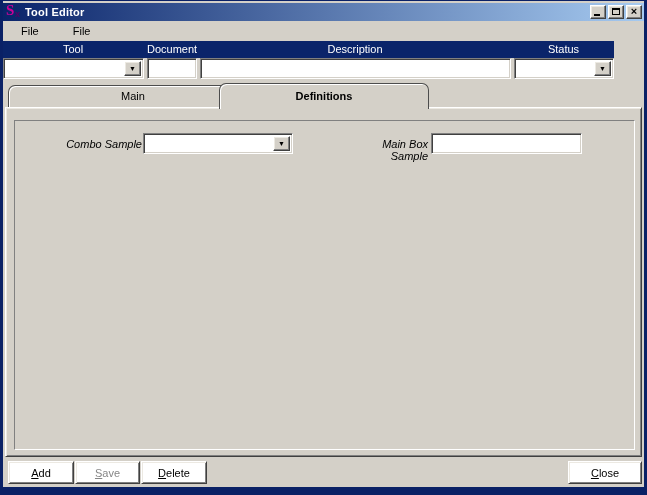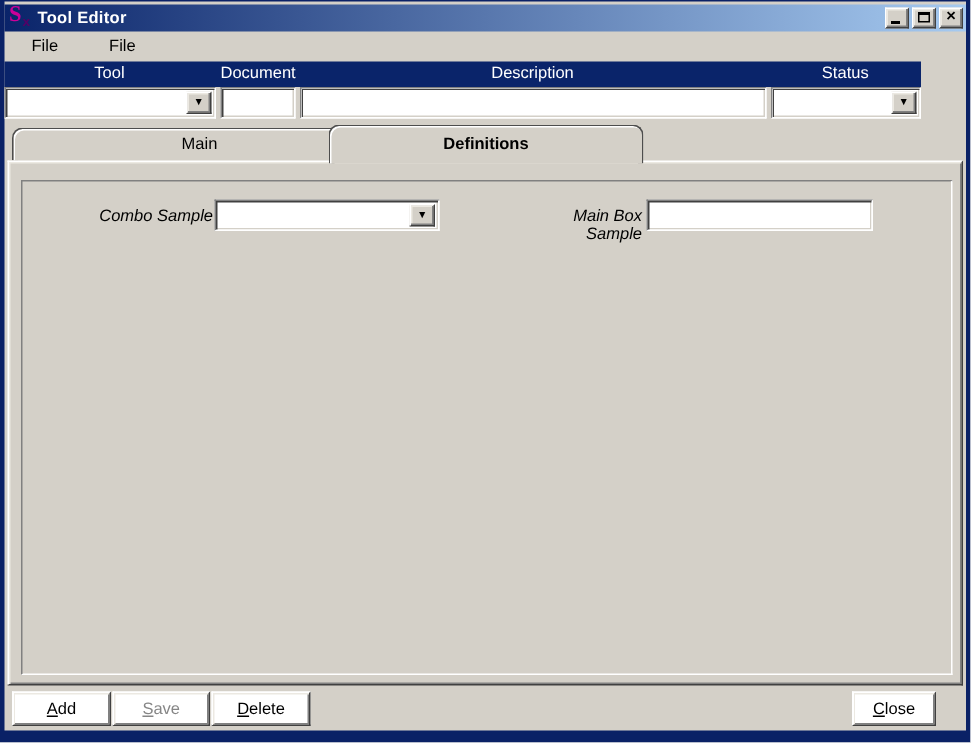--- a/index.html
+++ b/index.html
@@ -114,21 +114,21 @@
   
   .btn {
     position: absolute; top: 460px; height: 23px; background: #ffffff;
     border: 1px solid; border-color: #fff #404040 #404040 #fff;
     box-shadow: inset 1px 1px 0 #ece9e2, inset -1px -1px 0 #808080;
     font: 11px "Liberation Sans", sans-serif; text-align: center; cursor: default;
   }
   .btn-add { left: 5px; width: 66px; }
   .btn-save { left: 72px; width: 65px; }
   .btn-delete { left: 138px; width: 66px; }
-  .btn-close { left: 565px; width: 56px; }
+  .btn-close { left: 565px; width: 74px; }
   .btn.disabled { color: #868686; text-shadow: 1px 1px 0 #fff; }
 </style>
 </head>
 <body>
 
 <div class="window">
   <div class="client">
 
     <div class="titlebar">
       <span class="app-icon">

